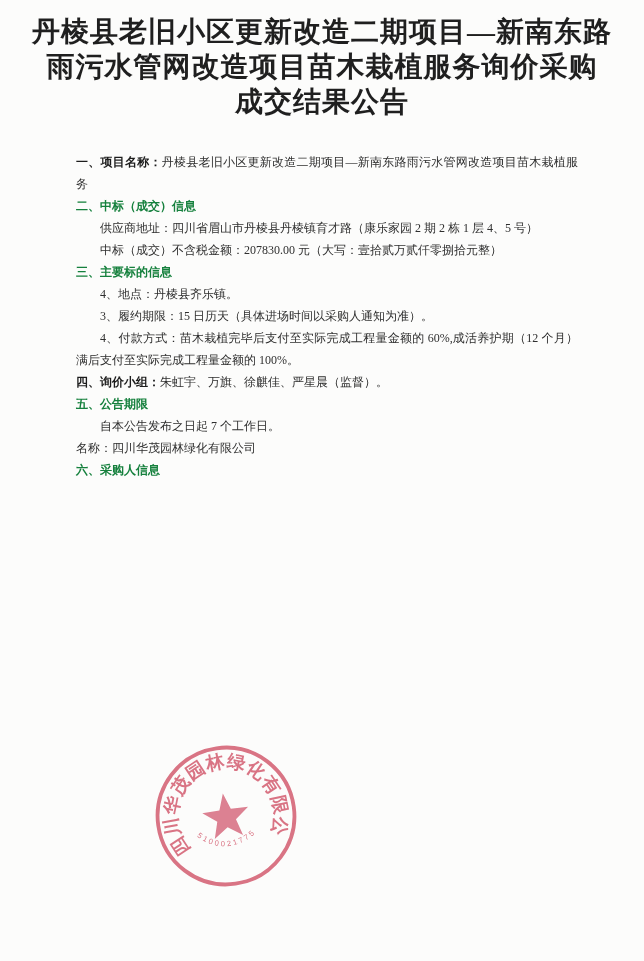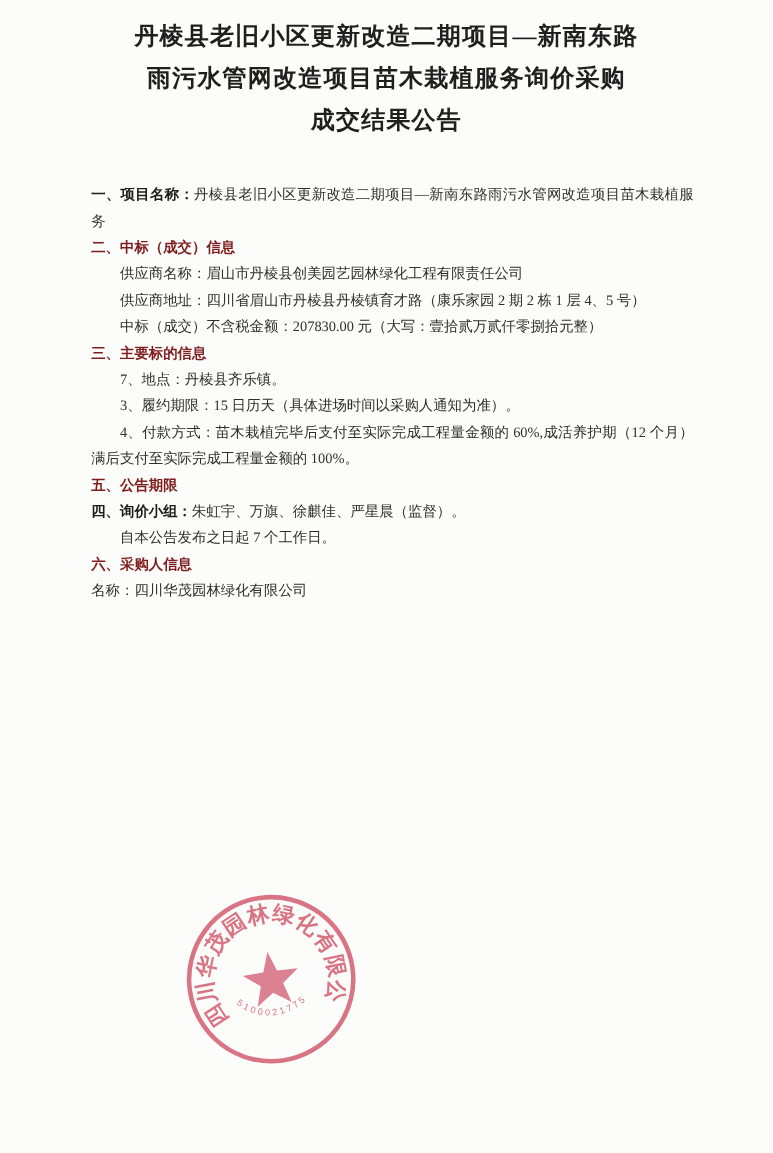--- a/index.html
+++ b/index.html
@@ -12,21 +12,21 @@
     background: #fcfcfb;
     overflow: hidden;
     font-family: "Liberation Serif", serif;
     color: #2e2e2e;
   }
   .doc-title {
     padding-top: 14px;
     text-align: center;
     font-family: "Liberation Serif", serif;
     font-weight: 700;
-    font-size: 20px;
+    font-size: 28px;
     line-height: 35px;
     color: #1f1f1f;
     letter-spacing: 1px;
   }
   .body-block {
     margin-top: 32px;
     padding: 0 66px 0 76px;
     font-size: 12px;
     line-height: 22px;
     text-align: justify;
@@ -34,21 +34,21 @@
   .para { margin: 0; }
   .indent { text-indent: 2em; }
   .lbl {
     font-family: "Liberation Sans", sans-serif;
     font-weight: 700;
     color: #1c1c1c;
   }
   .heading {
     font-family: "Liberation Sans", sans-serif;
     font-weight: 700;
-    color: #7f1d1d;
+    color: #15803d;
   }
   .stamp {
     position: absolute;
     left: 150px;
     top: 740px;
     width: 152px;
     height: 152px;
     mix-blend-mode: multiply;
     opacity: 0.82;
     transform: rotate(-8deg);
@@ -66,44 +66,43 @@
     <div>雨污水管网改造项目苗木栽植服务询价采购</div>
     <div>成交结果公告</div>
   </div>
 
   <div class="body-block">
 
     <p class="para"><span class="lbl">一、项目名称：</span><span>丹棱县老旧小区更新改造二期项目—新南东路雨污水管网改造项目苗木栽植服务</span></p>
 
     <p class="para heading">二、中标（成交）信息</p>
 
-    <p class="para indent">供应商名称：眉山市丹棱县创美园艺园林绿化工程有限责任公司</p>
 
     <p class="para indent">供应商地址：四川省眉山市丹棱县丹棱镇育才路（康乐家园 2 期 2 栋 1 层 4、5 号）</p>
 
     <p class="para indent">中标（成交）不含税金额：207830.00 元（大写：壹拾贰万贰仟零捌拾元整）</p>
 
     <p class="para heading">三、主要标的信息</p>
 
 
-    <p class="para indent">7、地点：丹棱县齐乐镇。</p>
+    <p class="para indent">4、地点：丹棱县齐乐镇。</p>
 
     <p class="para indent">3、履约期限：15 日历天（具体进场时间以采购人通知为准）。</p>
 
     <p class="para indent">4、付款方式：苗木栽植完毕后支付至实际完成工程量金额的 60%,成活养护期（12 个月）满后支付至实际完成工程量金额的 100%。</p>
 
+    <p class="para"><span class="lbl">四、询价小组：</span><span>朱虹宇、万旗、徐麒佳、严星晨（监督）。</span></p>
+
     <p class="para heading">五、公告期限</p>
-
-    <p class="para"><span class="lbl">四、询价小组：</span><span>朱虹宇、万旗、徐麒佳、严星晨（监督）。</span></p>
 
     <p class="para indent">自本公告发布之日起 7 个工作日。</p>
 
+    <p class="para">名称：四川华茂园林绿化有限公司</p>
+
     <p class="para heading">六、采购人信息</p>
-
-    <p class="para">名称：四川华茂园林绿化有限公司</p>
 
 
 
   </div>
 
   <div class="stamp">
     <svg viewBox="0 0 200 200" xmlns="http://www.w3.org/2000/svg">
       <defs>
         <path id="arcTop" d="M 51 141.2 A 64 64 0 1 1 149 141.2" fill="none"></path>
         <path id="arcBottom" d="M 57 120 A 57 57 0 0 0 143 120" fill="none"></path>

